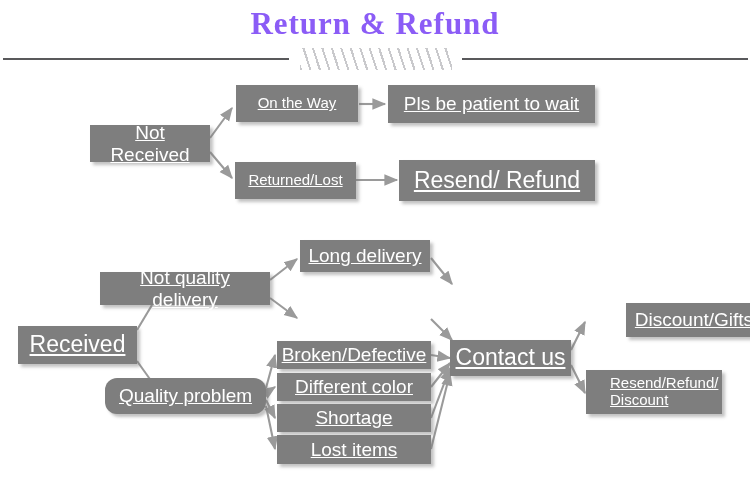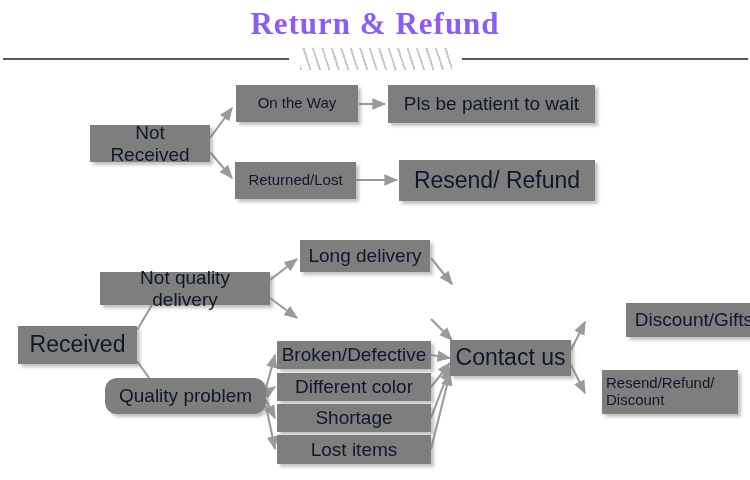--- a/index.html
+++ b/index.html
@@ -74,34 +74,35 @@
     width: 750px;
     height: 480px;
     pointer-events: none;
   }
 
   
   .node {
     position: absolute;
     box-sizing: border-box;
     background: #7e7e7e;
-    color: #0f172a;
+    color: #ffffff;
     display: flex;
     align-items: center;
     justify-content: center;
     text-align: center;
     line-height: 1.12;
     font-size: 15px;
     padding: 0 5px;
     box-shadow: 3px 3px 3px rgba(120,120,120,0.45);
     white-space: pre-line;
+    text-decoration: underline;
   }
   .node.lg   { font-size: 19px; }
   .node.xl   { font-size: 23px; }
-  .node.left { justify-content: flex-start; text-align: left; padding-left: 4px; margin-left: 16px; }
+  .node.left { justify-content: flex-start; text-align: left; padding-left: 24px; }
 </style>
 </head>
 <body>
 
 <div id="page">
 
   <div class="title">Return &amp; Refund</div>
 
   <div class="divider">
     <div class="rule left"></div>

